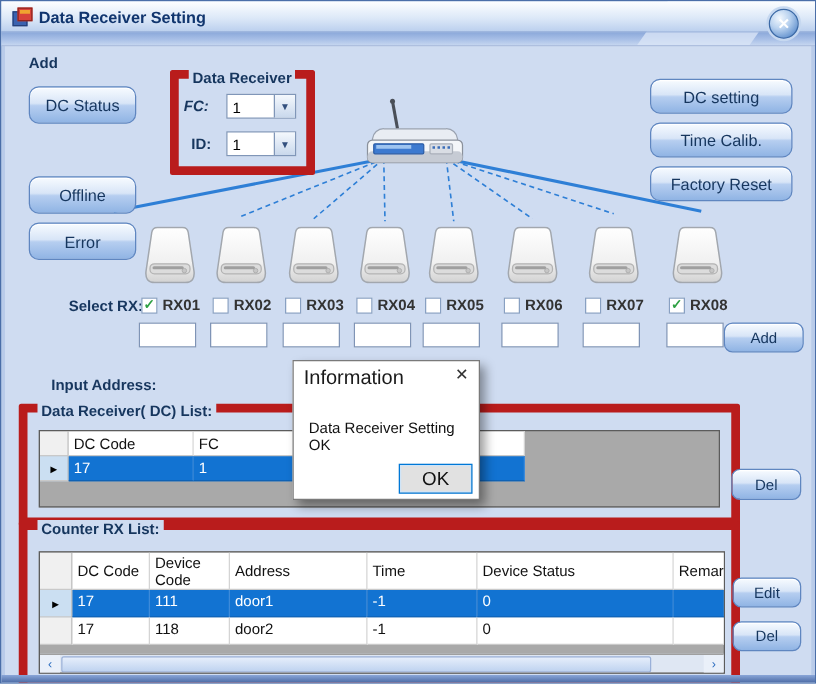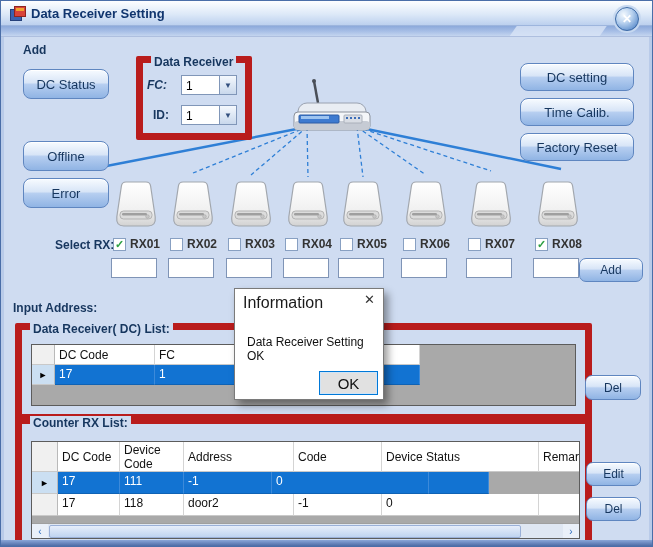--- a/index.html
+++ b/index.html
@@ -132,21 +132,21 @@
       <span class="val">1</span>
       <span class="arrow">▼</span>
     </div>
   </div>
 
   <div class="btn" style="left:519px;top:62px;width:112px;height:26px;">DC setting</div>
   <div class="btn" style="left:519px;top:97px;width:112px;height:26px;">Time Calib.</div>
   <div class="btn" style="left:519px;top:132px;width:112px;height:26px;">Factory Reset</div>
 
   <span class="lbl" style="left:54px;top:237px;">Select RX:</span>
-  <span class="lbl" style="left:12px;top:260px;margin-top:40px;">Input Address:</span>
+  <span class="lbl" style="left:40px;top:260px;margin-top:40px;">Input Address:</span>
   <div class="btn small" style="left:578px;top:257px;width:62px;height:22px;">Add</div>
 
   <div id="rx-holder">
       <div class="device" style="left: 113px;">
         <svg width="44" height="46" viewBox="0 0 44 46">
  <defs>
             <linearGradient id="dg1" x1="0" y1="0" x2="0" y2="1">
    <stop offset="0" stop-color="#ffffff"></stop>
               <stop offset=".65" stop-color="#f0f0f0"></stop>
               <stop offset="1" stop-color="#d2d2d2"></stop>
@@ -323,28 +323,29 @@
   <div class="btn small" style="left:584px;top:374px;width:54px;height:23px;">Del</div>
 
   <div class="groupbox" style="left:14px;top:416px;width:563px;height:122px;">
     <span class="glabel">Counter RX List:</span>
     <div class="dg" id="rx-table" style="left:9px;top:17px;width:549px;height:98px;">
         <div class="dg-row dg-head">
           <div class="dg-sel" style="width: 26px; height: 30px;"></div>
           <div class="dg-cell" style="width: 62px; height: 30px;">DC Code</div>
           <div class="dg-cell" style="width: 64px; height: 30px;">Device Code</div>
           <div class="dg-cell" style="width: 110px; height: 30px;">Address</div>
-          <div class="dg-cell" style="width: 88px; height: 30px;">Code</div>
+          <div class="dg-cell" style="width: 88px; height: 30px;">Time</div>
           <div class="dg-cell" style="width: 157px; height: 30px;">Device Status</div>
           <div class="dg-cell" style="width: 60px; height: 30px;">Remark</div>
         </div>
         <div class="dg-row dg-body row-selected">
           <div class="dg-sel" style="width: 26px; height: 22px;">►</div>
           <div class="dg-cell" style="width: 62px; height: 22px;">17</div>
           <div class="dg-cell" style="width: 64px; height: 22px;">111</div>
+          <div class="dg-cell" style="width: 110px; height: 22px;">door1</div>
           <div class="dg-cell" style="width: 88px; height: 22px;">-1</div>
           <div class="dg-cell" style="width: 157px; height: 22px;">0</div>
           <div class="dg-cell" style="width: 60px; height: 22px;"></div>
         </div>
         <div class="dg-row dg-body">
           <div class="dg-sel" style="width: 26px; height: 22px;"></div>
           <div class="dg-cell" style="width: 62px; height: 22px;">17</div>
           <div class="dg-cell" style="width: 64px; height: 22px;">118</div>
           <div class="dg-cell" style="width: 110px; height: 22px;">door2</div>
           <div class="dg-cell" style="width: 88px; height: 22px;">-1</div>

